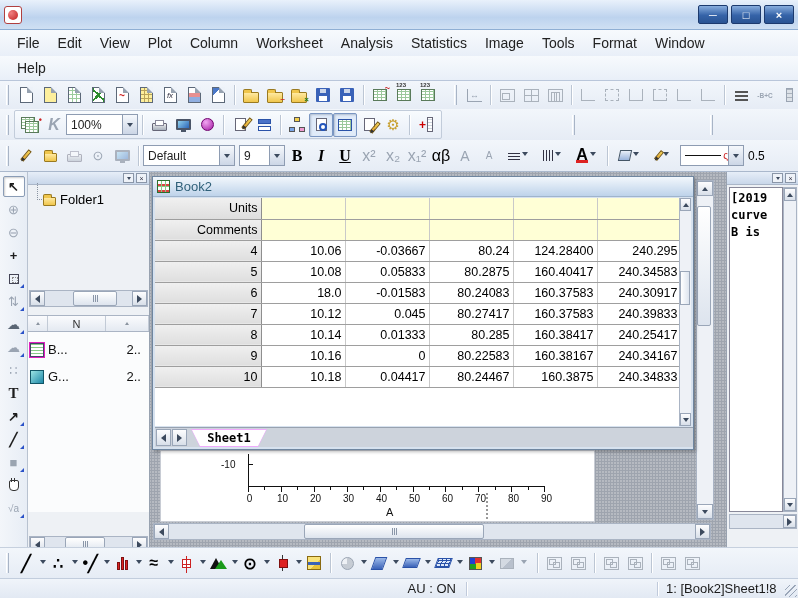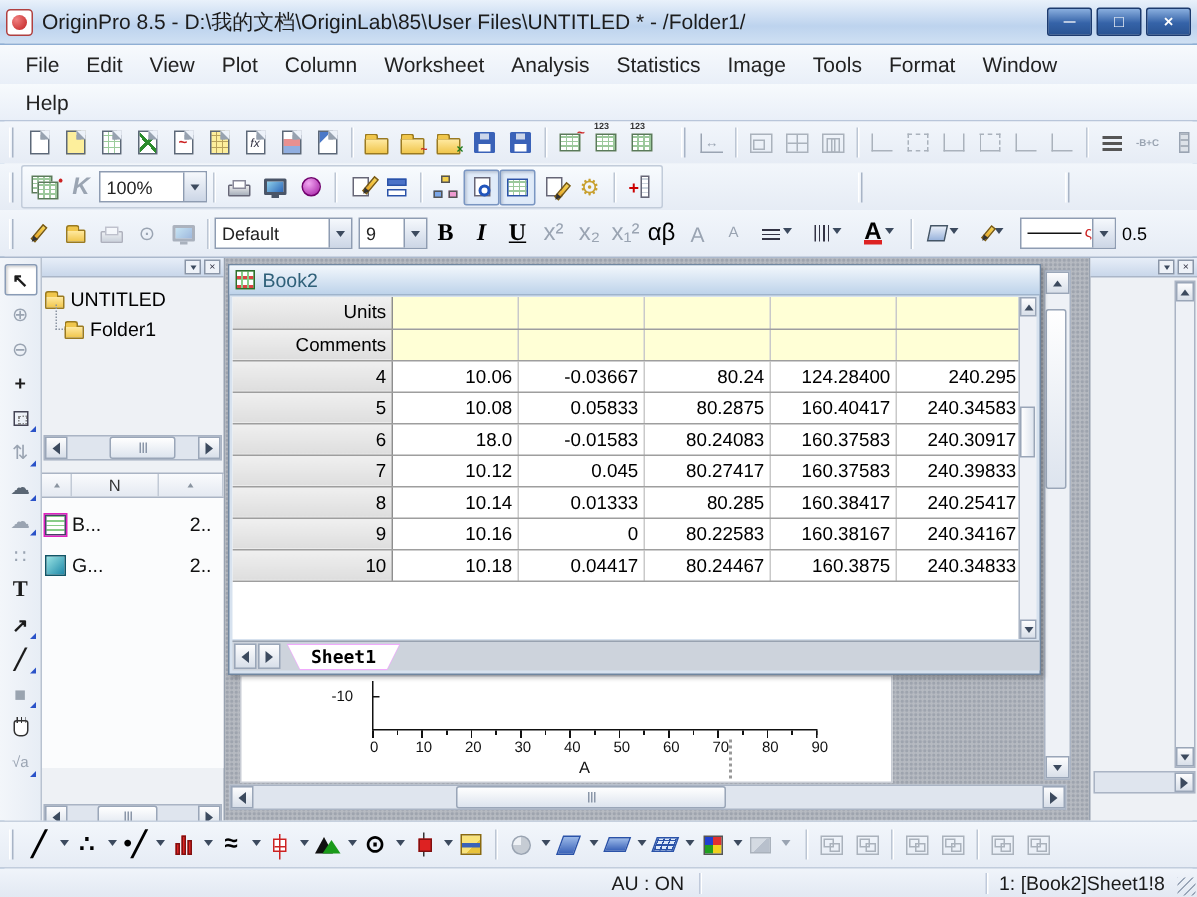--- a/index.html
+++ b/index.html
@@ -290,21 +290,20 @@
   .grip { position:absolute; right:1px; bottom:1px; width:12px; height:12px;
     background:repeating-linear-gradient(135deg,transparent 0 3px,#9aa6b8 3px 4px); }
 </style>
 </head>
 <body>
 
 <div id="app">
 
   <div class="titlebar">
     <span class="appicon"></span>
-    <span class="title-text">OriginPro 8.5 - D:\我的文档\OriginLab\85\User Files\UNTITLED * - /Folder1/</span>
     <span class="winbtns">
       <span class="winbtn">─</span>
       <span class="winbtn">□</span>
       <span class="winbtn">×</span>
     </span>
   </div>
 
   <div class="menurow menurow2">
     <span class="mi">Help</span>
   </div>
@@ -651,24 +650,20 @@
   </div>
 
   <div class="pe">
     <div class="dockhead">
       <span class="dbtn">
           <span class="t-d" style="border-width:2px;border-top-width:3px"></span>
         </span>
       <span class="dbtn">×</span>
     </div>
     <div class="tree">
-      <div class="trow">
-        <span class="folder small"></span>
-        <span>UNTITLED</span>
-      </div>
       <div class="trow child">
         <span class="folder small"></span>
         <span>Folder1</span>
       </div>
     </div>
     <div class="hscroll">
       <span class="sb hs-btn">
           <span class="t-l"></span>
         </span>
       <span class="hs-track">
@@ -891,20 +886,25 @@
     </div>
   </div>
 
   <div class="rpanel">
     <div class="dockhead">
       <span class="dbtn">
           <span class="t-d" style="border-width:2px;border-top-width:3px"></span>
         </span>
       <span class="dbtn">×</span>
     </div>
+    <div class="rp-content">
+      <div>[2019</div>
+        <div>curve</div>
+        <div>B is</div>
+    </div>
     <div class="rp-vscroll">
       <span class="sb vs-btn">
           <span class="t-u"></span>
         </span>
       <span class="vs-track"></span>
       <span class="sb vs-btn">
           <span class="t-d"></span>
         </span>
     </div>
     <div class="rp-hscroll">

